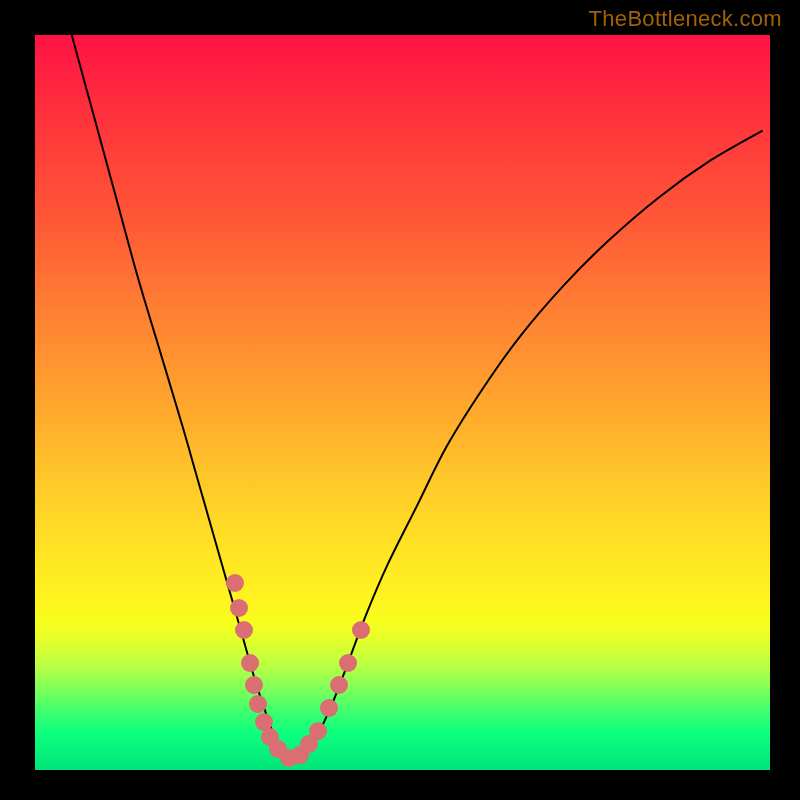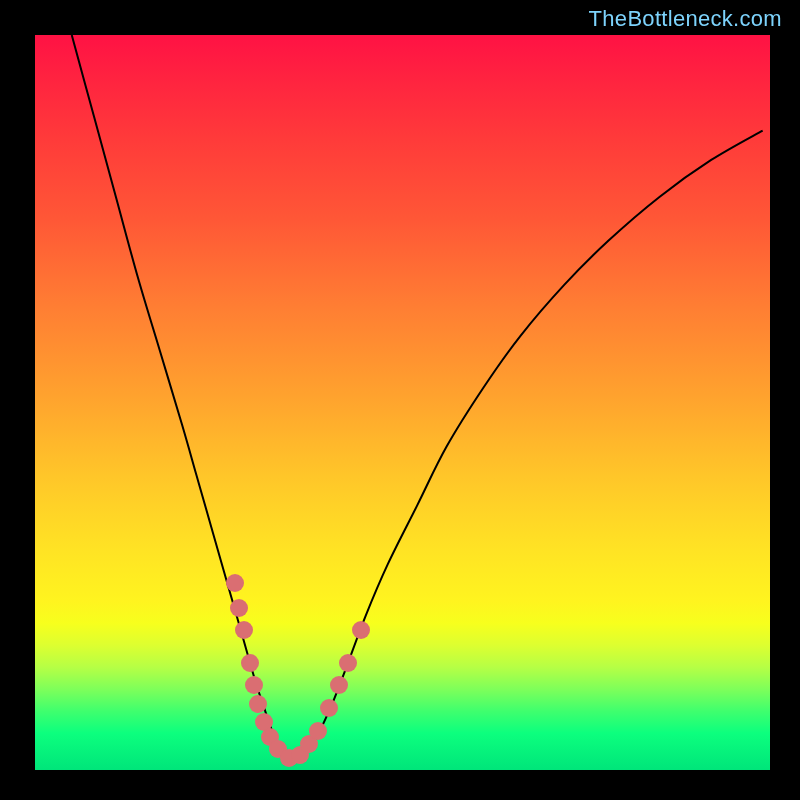--- a/index.html
+++ b/index.html
@@ -39,21 +39,21 @@
       #7eff5a 89%,
       #3fff6e 92%,
       #0cff7e 95%,
       #00e57a 100%
     );
   }
   .watermark {
     position: absolute;
     top: 6px;
     right: 18px;
-    color: #7dd3fc;
+    color: #a16207;
     font-size: 22px;
     font-weight: 500;
     letter-spacing: 0.3px;
     z-index: 3;
   }
   svg.curve {
     position: absolute;
     left: 0;
     top: 0;
     width: 735px;

